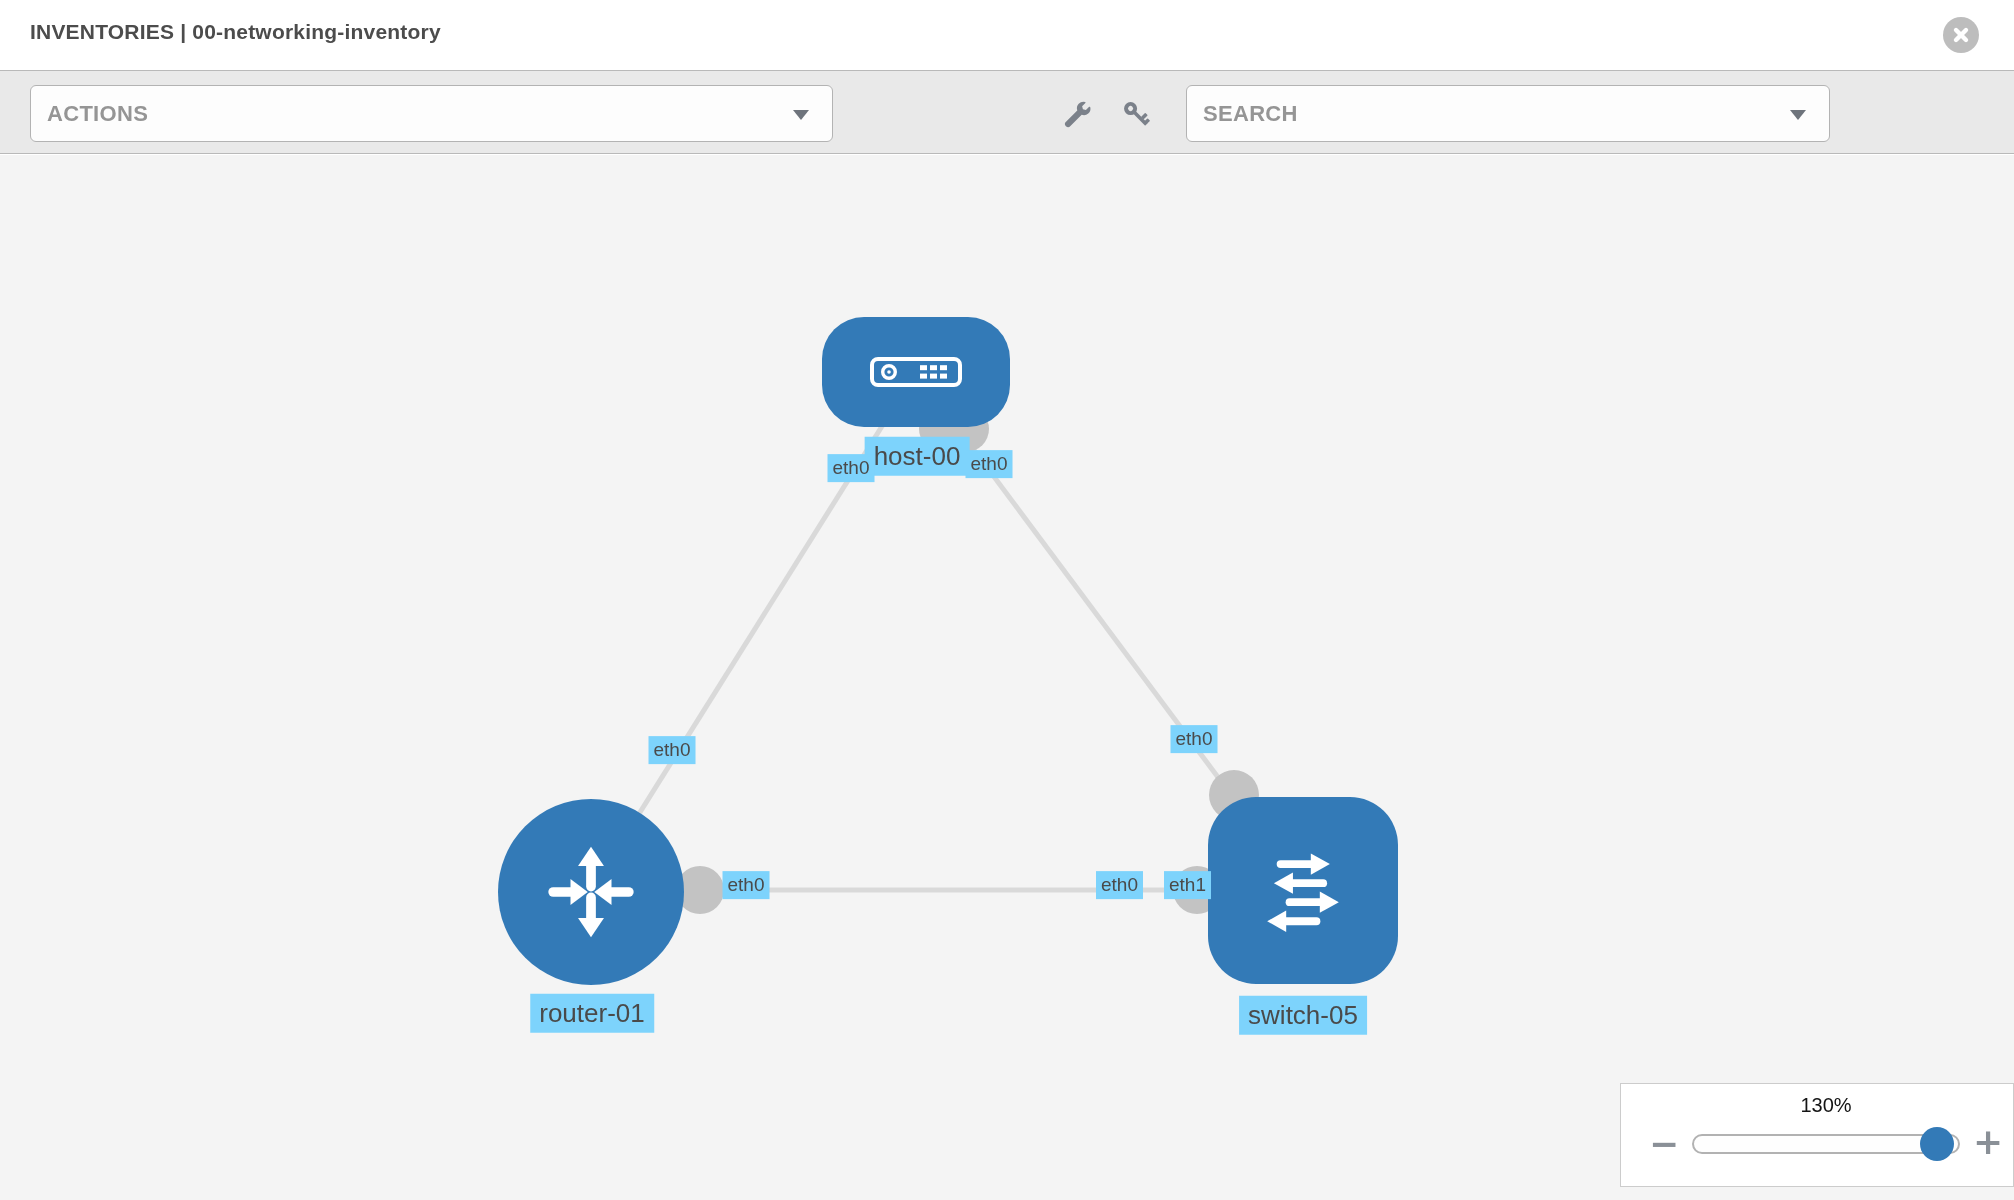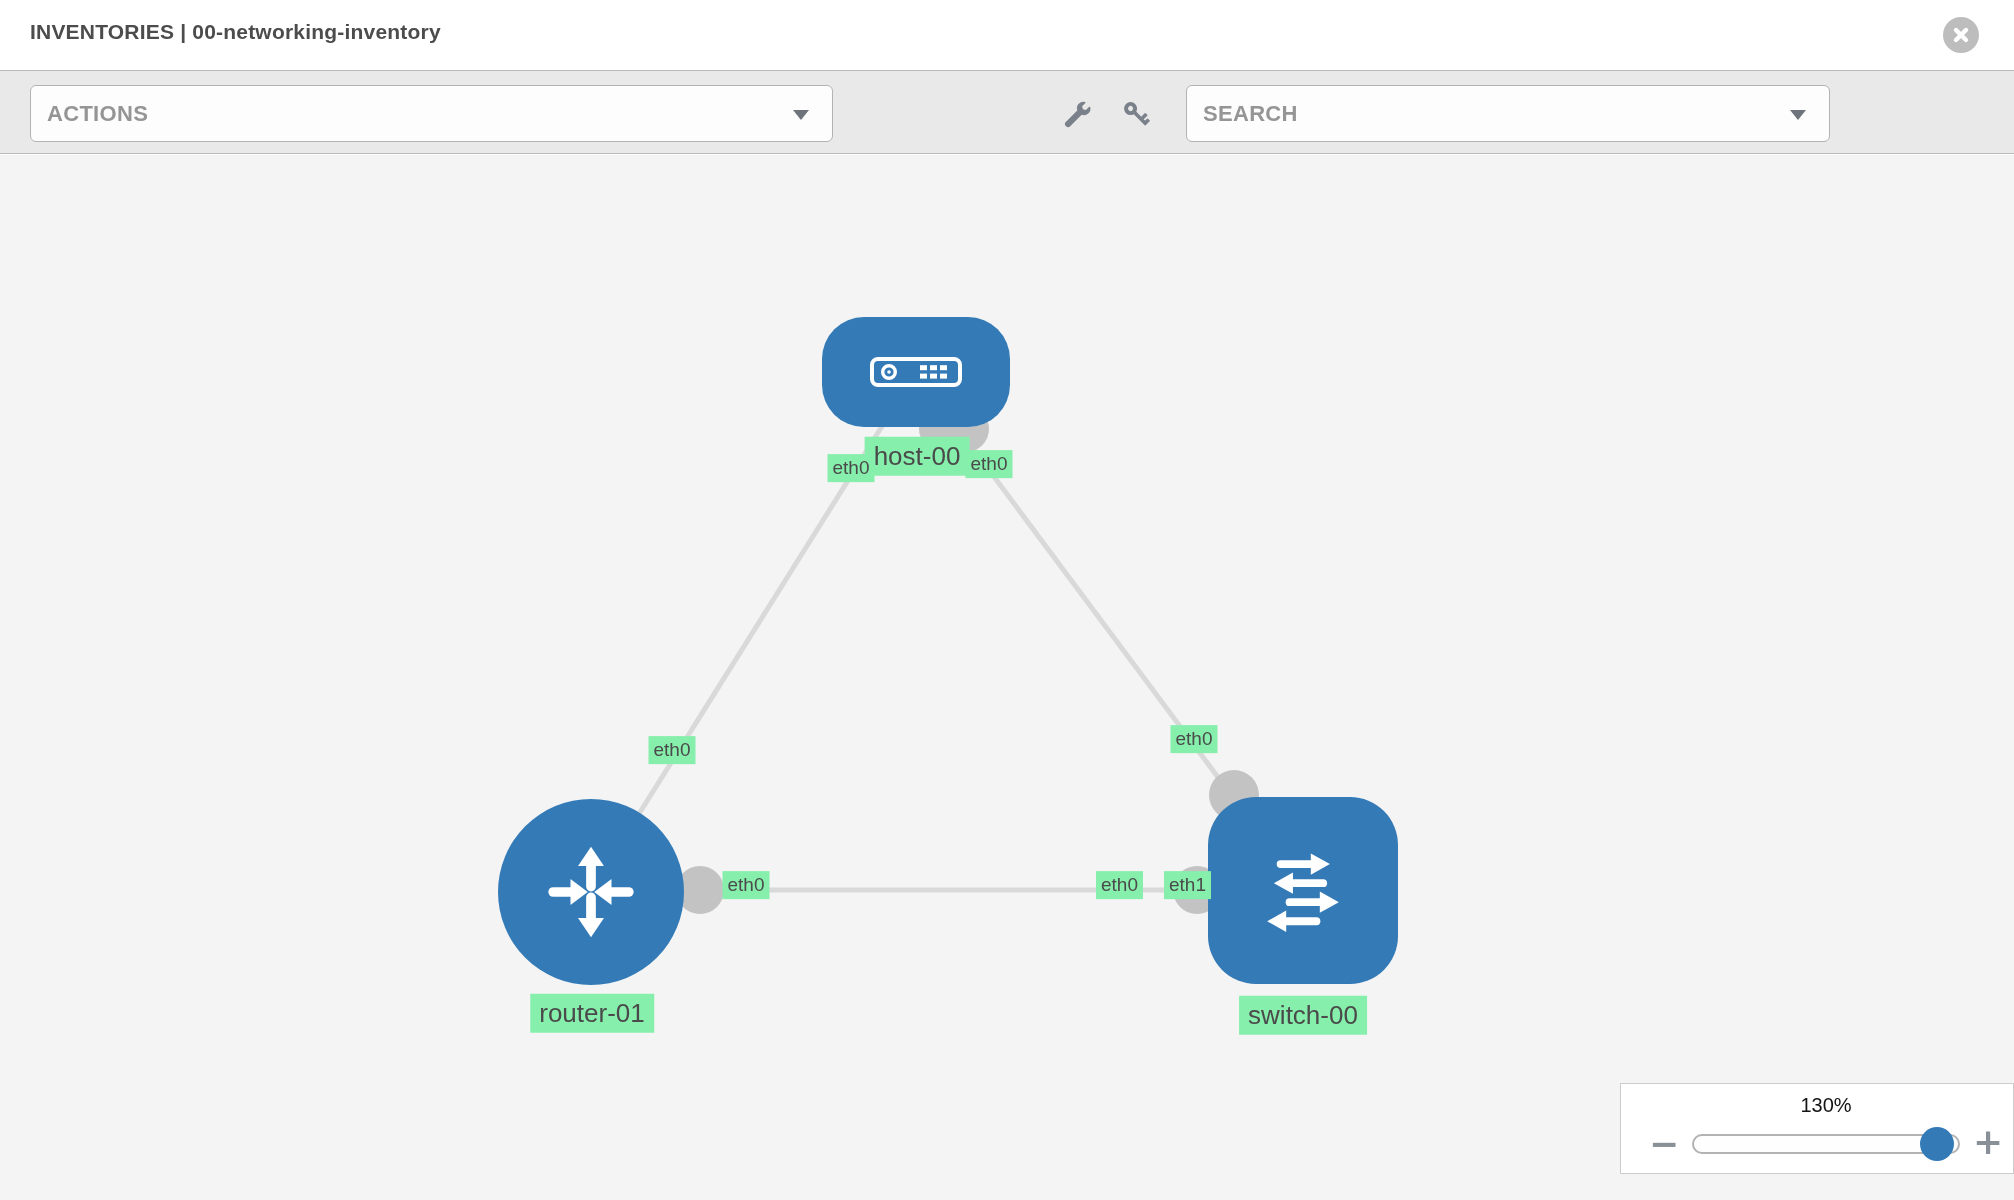--- a/index.html
+++ b/index.html
@@ -67,30 +67,30 @@
   }
   .node {
     position: absolute; background: #337ab7; z-index: 4;
     display: flex; align-items: center; justify-content: center; cursor: pointer;
   }
   .node.host   { left: 822px;  top: 317px; width: 188px; height: 110px; border-radius: 42px; }
   .node.router { left: 498px;  top: 799px; width: 186px; height: 186px; border-radius: 50%; }
   .node.switchn{ left: 1208px; top: 797px; width: 190px; height: 187px; border-radius: 48px; }
 
   .chip {
-    position: absolute; z-index: 6; background: #86efac; color: #4a4a4a;
+    position: absolute; z-index: 6; background: #7dd3fc; color: #4a4a4a;
     white-space: nowrap; line-height: 1.25;
   }
   .chip.nodelabel { font-size: 26px; padding: 3px 9px; transform: translate(-50%, -50%); }
   .chip.iflabel   { font-size: 19px; padding: 2px 5px;  transform: translate(-50%, -50%); }
   .chip.iflabel.fixedleft { transform: translateY(-50%); }
 
   
   .zoom-panel {
-    position: absolute; left: 1620px; top: 1083px; width: 394px; height: 91px;
+    position: absolute; left: 1620px; top: 1083px; width: 394px; height: 104px;
     background: #ffffff; border: 1px solid #cccccc; z-index: 20;
   }
   .zoom-pct {
     position: absolute; left: 0; top: 10px; width: 410px; text-align: center;
     font-size: 20px; color: #141414;
   }
   .zoom-btn {
     position: absolute; background: transparent; border: none; cursor: pointer;
     color: #8a9097; font-size: 36px; font-weight: 700; line-height: 1;
     font-family: "DejaVu Sans", sans-serif; padding: 0;
@@ -204,21 +204,21 @@
         <line x1="38" y1="60" x2="68" y2="60"></line>
         <polygon points="82,60 65,50.5 65,69.5" stroke="none"></polygon>
         <line x1="62" y1="77" x2="32" y2="77"></line>
         <polygon points="18,77 35,67.5 35,86.5" stroke="none"></polygon>
       </g>
     </svg>
   </div>
 
   <span class="chip nodelabel" style="left:917px; top:456px;">host-00</span>
   <span class="chip nodelabel" style="left:592px; top:1013px;">router-01</span>
-  <span class="chip nodelabel" style="left:1303px; top:1015px;">switch-00</span>
+  <span class="chip nodelabel" style="left:1303px; top:1015px;">switch-05</span>
 
   <span class="chip iflabel" style="left:851px;  top:468px;">eth0</span>
   <span class="chip iflabel" style="left:989px;  top:464px;">eth0</span>
   <span class="chip iflabel" style="left:672px;  top:750px;">eth0</span>
   <span class="chip iflabel" style="left:1194px; top:739px;">eth0</span>
   <span class="chip iflabel" style="left:746px;  top:885px;">eth0</span>
   <span class="chip iflabel fixedleft" style="left:1096px; top:885px;">eth0</span>
   <span class="chip iflabel fixedleft" style="left:1152px; top:885px;margin-left:12px;">eth1</span>
 
   <div class="zoom-panel">

